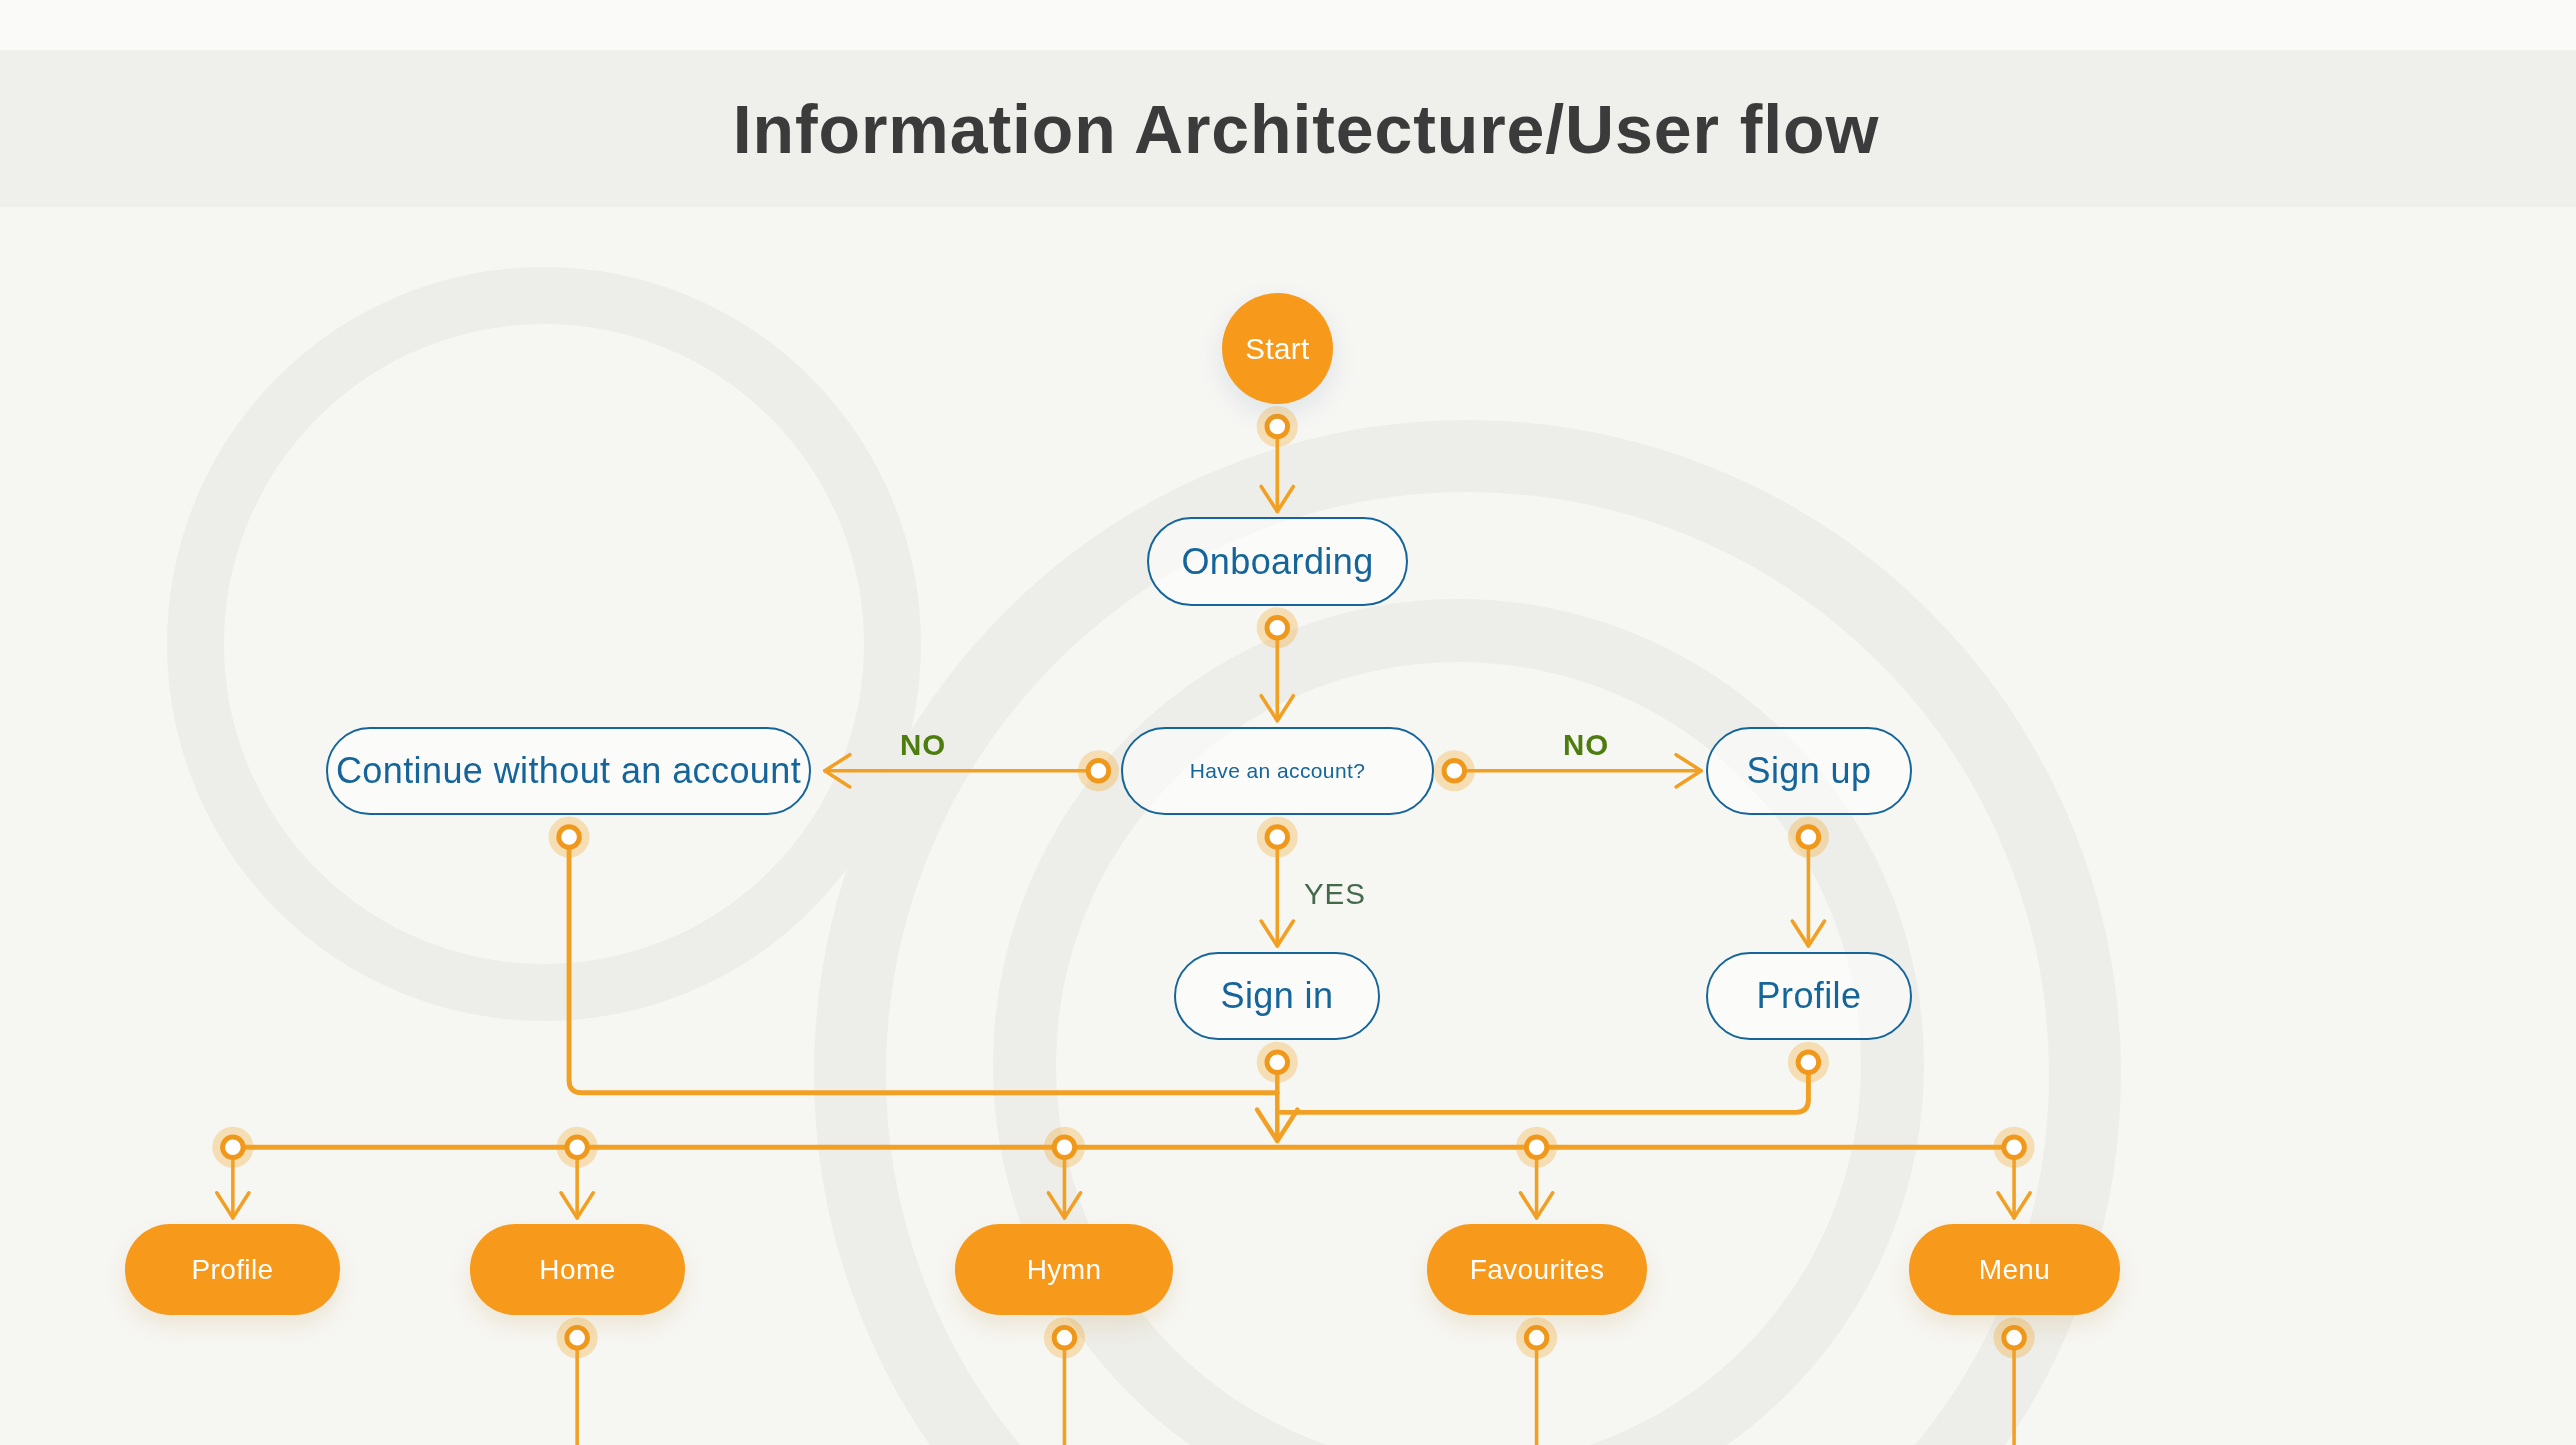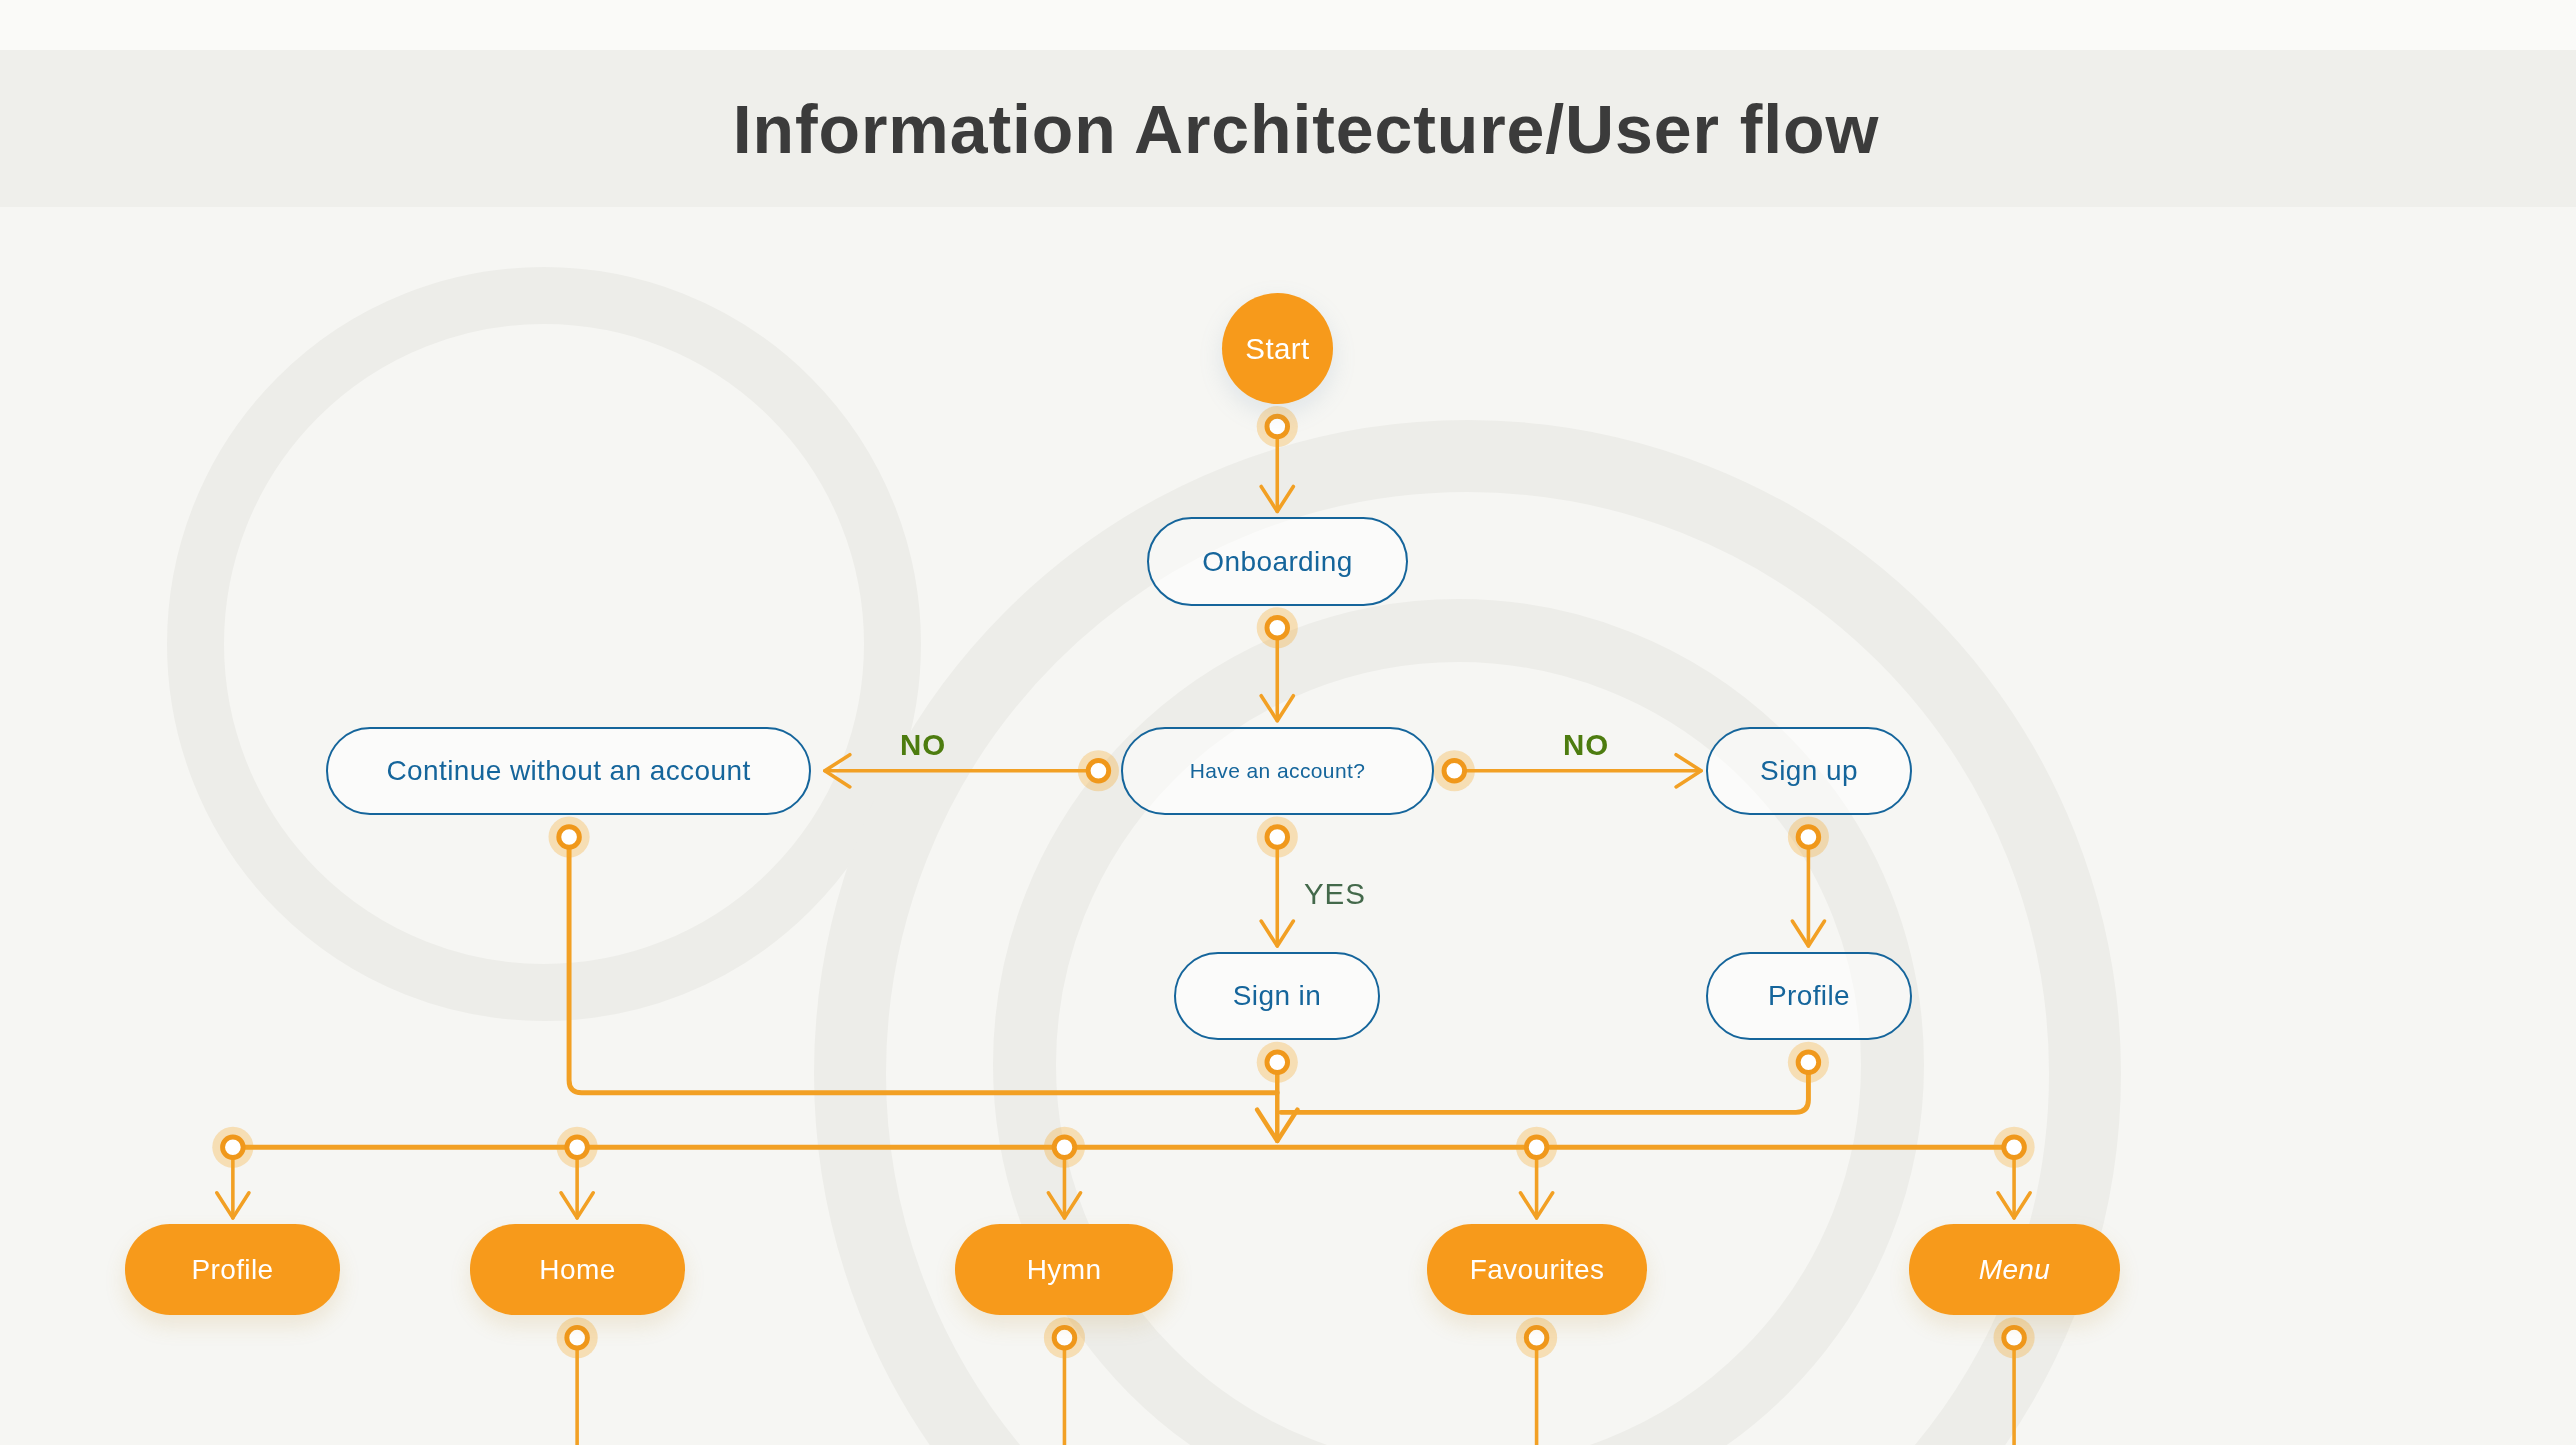--- a/index.html
+++ b/index.html
@@ -26,38 +26,38 @@
   svg.wires{position:absolute;left:0;top:0;width:2576px;height:1445px;}
   
   .node{position:absolute;display:flex;align-items:center;justify-content:center;box-sizing:border-box;}
   .start{
     left:1222px;top:293px;width:111px;height:111px;border-radius:50%;
     background:#F79A1B;color:#FFFFFF;font-size:29.5px;font-weight:500;letter-spacing:0.4px;
     box-shadow:0 9px 23px rgba(120,150,180,.18);
   }
   .pill-blue{
     border:2.7px solid #15659B;border-radius:894px;background:rgba(255,255,255,.55);
-    color:#15659B;font-size:28px;font-weight:500;letter-spacing:0.4px;white-space:nowrap;
+    color:#15659B;font-size:36px;font-weight:500;letter-spacing:0.4px;white-space:nowrap;
   }
   .onboarding{left:1147px;top:517px;width:261px;height:89px;}
   .decision{left:1121px;top:727px;width:313px;height:88px;font-size:21px;}
   .continue{left:326px;top:727px;width:485px;height:88px;}
   .signup{left:1706px;top:727px;width:206px;height:88px;}
   .signin{left:1174px;top:952px;width:206px;height:88px;}
   .verify{left:1706px;top:952px;width:206px;height:88px;}
   .pill-orange{
     background:#F79A1B;border-radius:45px;color:#FFFFFF;font-size:28px;font-weight:500;
     letter-spacing:0.4px;top:1224px;height:91px;white-space:nowrap;
     box-shadow:0 10.7px 21.5px rgba(190,140,40,.15);
   }
   .profile{left:125px;width:215px;}
   .home{left:470px;width:215px;}
   .hymn{left:955px;width:218px;}
   .favourites{left:1427px;width:220px;}
-  .menu{left:1909px;width:211px;font-style:italic;}
+  .menu{left:1909px;width:211px;}
   
   .edge-label{position:absolute;font-size:29.5px;font-weight:600;letter-spacing:0.9px;transform:translate(-50%,-50%);}
   .edge-no{color:#4d7c0f;}
   .edge-yes{color:#44694B;font-weight:500;transform:none;}
   .no-left{left:923px;top:745px;}
   .no-right{left:1586px;top:745px;}
   .yes{left:1304px;top:877px;}
 </style>
 </head>
 <body>

